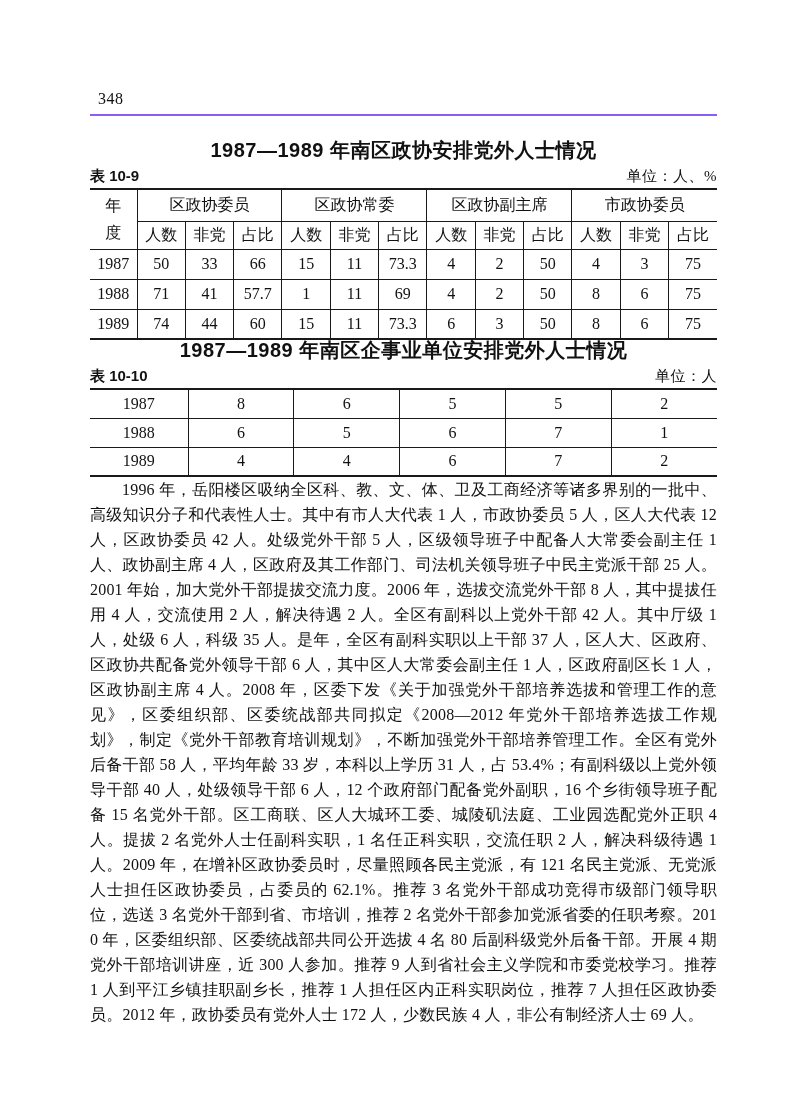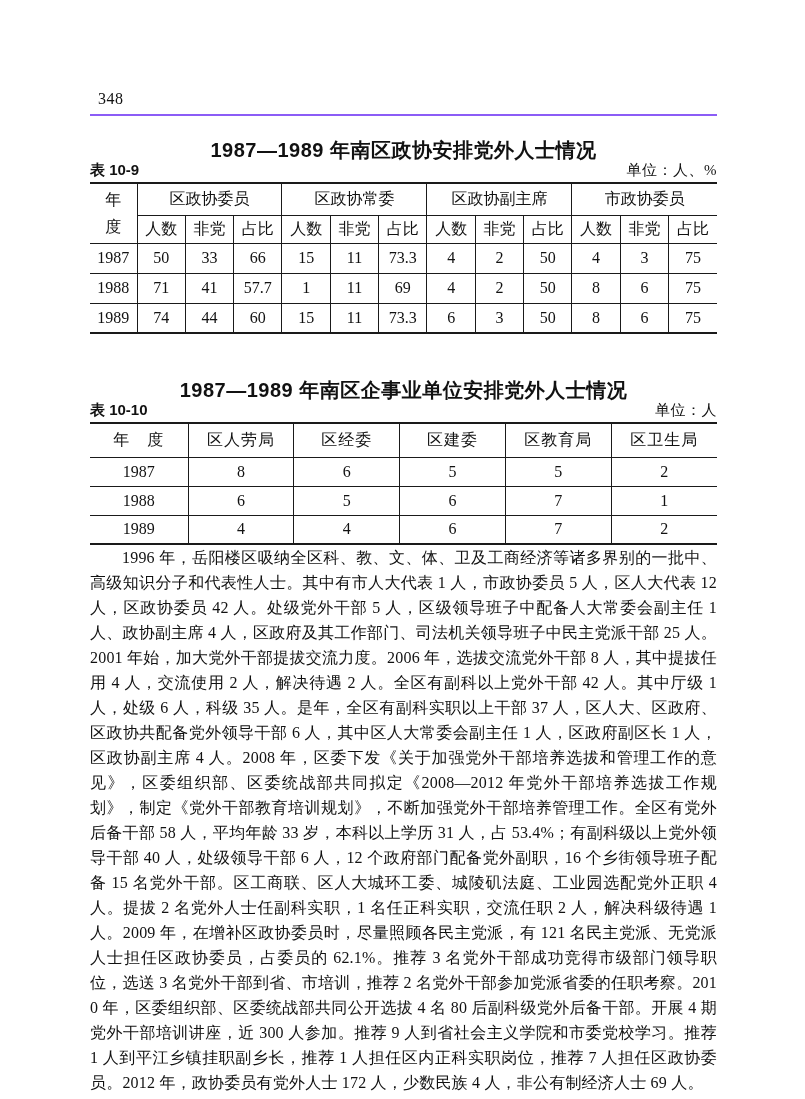--- a/index.html
+++ b/index.html
@@ -44,22 +44,23 @@
   
   .tbl-caption {
     text-align: center;
     font-family: "Liberation Sans", "DejaVu Sans", sans-serif;
     font-weight: bold;
     font-size: 20px;
     letter-spacing: 0.5px;
     line-height: 20px;
   }
   .cap1 { margin-top: 24px; }
-  .cap2 { margin-top: 46px; }
+  .cap2 { }
   .tbl-meta {
+    margin-top: 6px;
     display: flex;
     justify-content: space-between;
     align-items: flex-end;
     height: 20px;
     font-size: 15px;
   }
   .tbl-label {
     font-family: "Liberation Sans", "DejaVu Sans", sans-serif;
     font-weight: bold;
   }
@@ -220,28 +221,20 @@
     <table class="tbl tbl2">
       <colgroup>
         <col class="c-year">
         <col>
           <col>
           <col>
           <col>
           <col>
       </colgroup>
       <tbody>
-        <tr class="r-head">
-          <th>年　度</th>
-          <th>区人劳局</th>
-          <th>区经委</th>
-          <th>区建委</th>
-          <th>区教育局</th>
-          <th>区卫生局</th>
-        </tr>
         <tr class="r-data">
           <th>1987</th>
           <td>8</td>
           <td>6</td>
           <td>5</td>
           <td>5</td>
           <td>2</td>
         </tr>
         <tr class="r-data">
           <th>1988</th>

